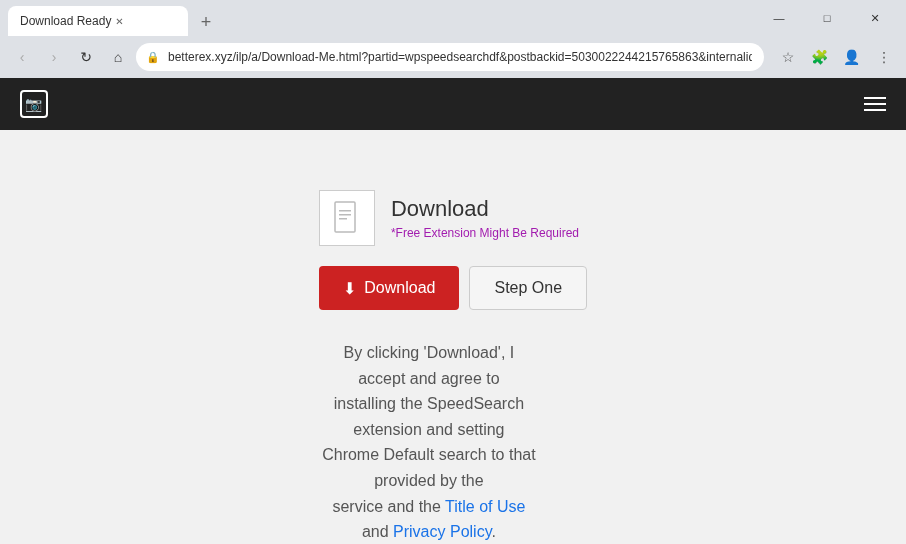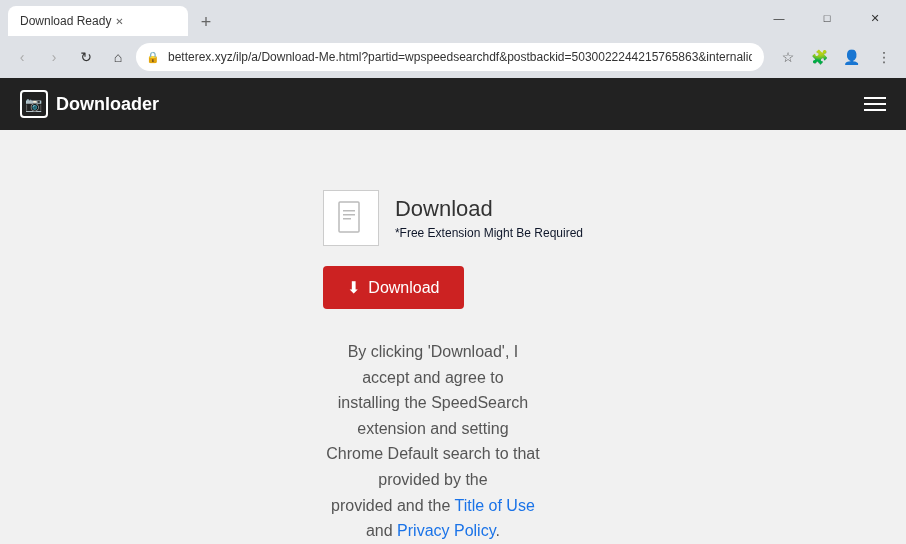--- a/index.html
+++ b/index.html
@@ -185,21 +185,21 @@
       color: #333;
       margin-bottom: 4px;
     }
     .download-info .subtitle {
       font-size: 13px;
       color: #333;
       font-weight: bold;
     }
     .download-info .note {
       font-size: 12px;
-      color: #0f172a;
+      color: #a21caf;
     }
     .btn-row {
       display: flex;
       gap: 10px;
       margin-bottom: 30px;
     }
     .btn-download {
       background: #cc2222;
       color: #fff;
       border: none;
@@ -264,21 +264,20 @@
       <div class="icon-btn">🧩</div>
       <div class="icon-btn">👤</div>
       <div class="icon-btn">⋮</div>
     </div>
   </div>
 </div>
 
 <div class="app-navbar">
   <div class="app-logo">
     <div class="app-logo-icon">📷</div>
-    <span>Downloader</span>
   </div>
   <div class="hamburger">
     <span></span>
       <span></span>
       <span></span>
   </div>
 </div>
 
 <div class="main-content">
   <div class="download-card">
@@ -295,25 +294,28 @@
         <h2>Download</h2>
         <div class="note">*Free Extension Might Be Required</div>
       </div>
     </div>
 
     <div class="btn-row">
       <button class="btn-download">
         <span>⬇</span>
         <span>Download</span>
       </button>
+      <button class="btn-step-one">
+        <span>Step One</span>
+      </button>
     </div>
 
     <div class="disclaimer">
       <span>By clicking 'Download', I accept and agree to</span><br>
       <span>installing the SpeedSearch extension and setting</span><br>
       <span>Chrome Default search to that provided by the</span><br>
-      <span>provided and the</span>
+      <span>service and the</span>
       <a href="#">Title of Use</a>
       <span>and</span>
       <a href="#">Privacy Policy</a><span>.</span>
     </div>
   </div>
 </div>
 
 </body></html>

